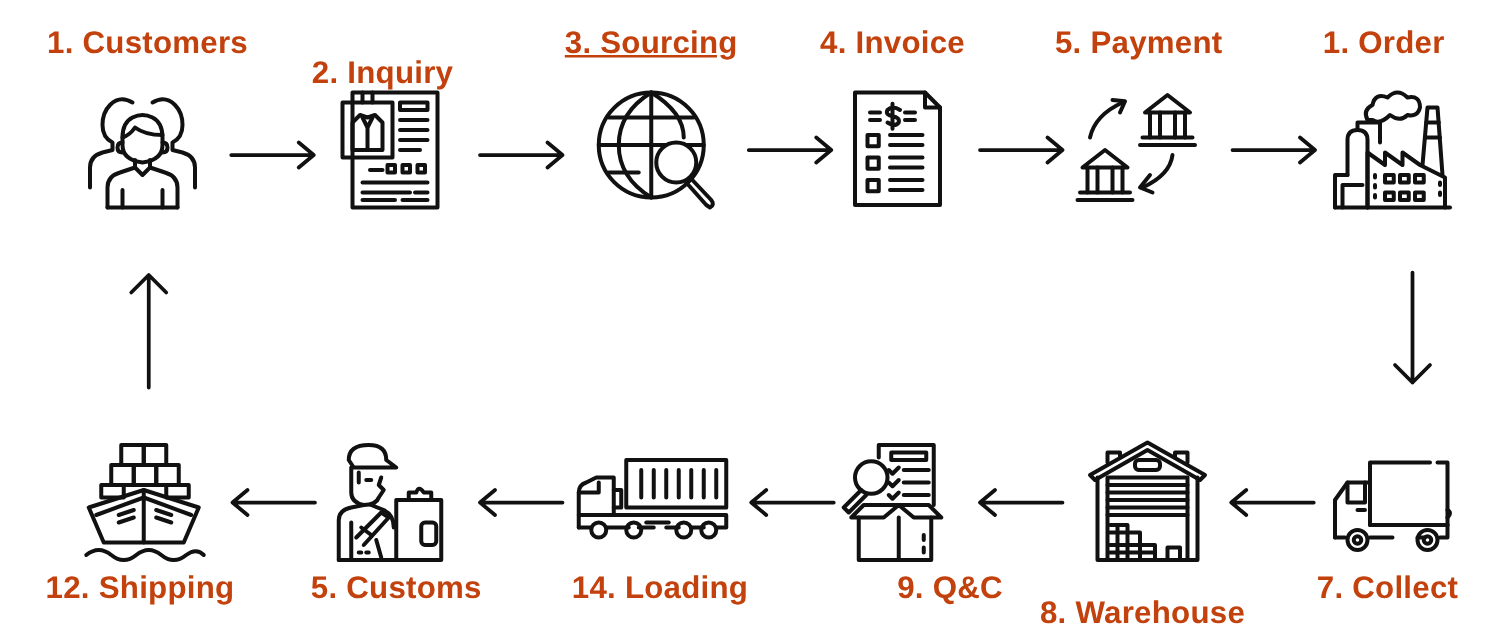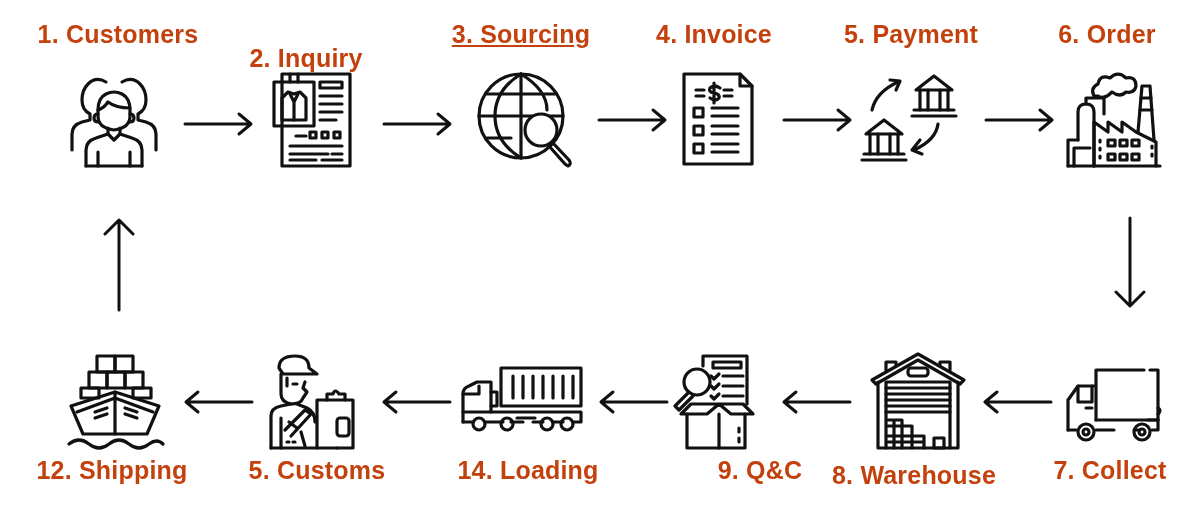--- a/index.html
+++ b/index.html
@@ -15,27 +15,27 @@
   .arrow svg * { fill: none; stroke: #111; stroke-width: 3; stroke-linecap: round; stroke-linejoin: round; }
 </style>
 </head>
 <body>
 
 <div class="label" style="left:118px; top:20px;">1. Customers</div>
 <div class="label" style="left:306px; top:20px;margin-top:24px;">2. Inquiry</div>
 <div class="label" style="left:521px; top:20px;text-decoration:underline;">3. Sourcing</div>
 <div class="label" style="left:714px; top:20px;">4. Invoice</div>
 <div class="label" style="left:867px; top:20px;margin-left:44px;">5. Payment</div>
-<div class="label" style="left:1107px; top:20px;">6. Order</div>
+<div class="label" style="left:1107px; top:20px;">1. Order</div>
 
 <div class="label" style="left:112px; top:456px;text-align:center;">12. Shipping</div>
 <div class="label" style="left:317px; top:456px;">5. Customs</div>
 <div class="label" style="left:528px; top:456px;">14. Loading</div>
 <div class="label" style="left:760px; top:456px;">9. Q&amp;C</div>
-<div class="label" style="left:914px; top:461px;text-align:center;">8. Warehouse</div>
+<div class="label" style="left:914px; top:476px;text-align:center;">8. Warehouse</div>
 <div class="label" style="left:1110px; top:456px;">7. Collect</div>
 
 <div class="icon" style="left:114px; top:70px;">
   <svg viewBox="0 0 100 100">
     <path d="M8 80 V64 Q8 55 18 52 L26 50 V44 Q18 40 18 30 Q18 20 24 14 Q32 6 42 12"></path>
     <path d="M92 80 V64 Q92 55 82 52 L74 50 V44 Q82 40 82 30 Q82 20 76 14 Q68 6 58 12"></path>
     <path d="M22 96 V80 Q22 71 32 68 L44 64"></path>
     <path d="M78 96 V80 Q78 71 68 68 L56 64"></path>
     <path d="M22 96 H78"></path>
     <path d="M34 96 V82 M66 96 V82"></path>

